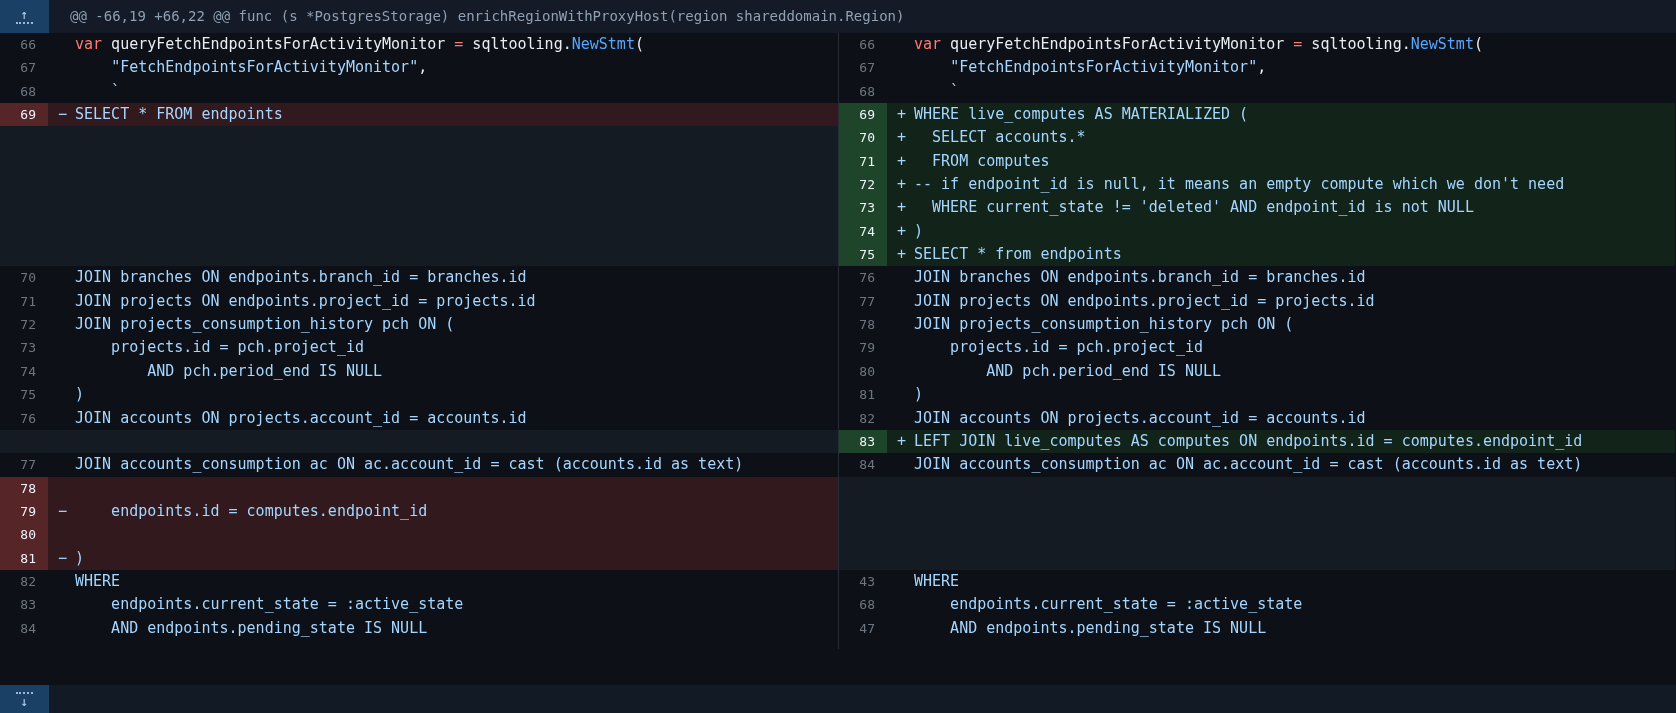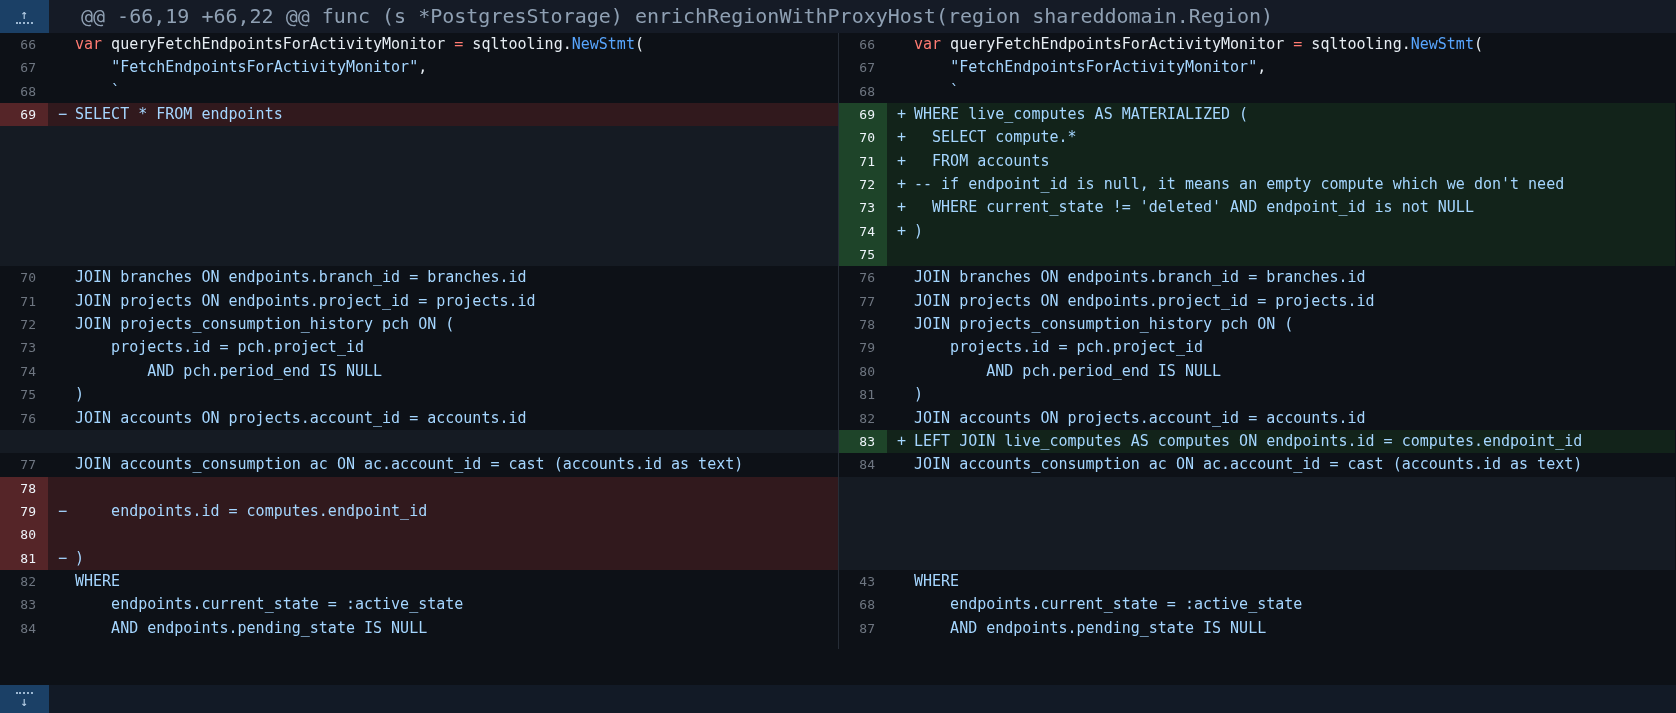--- a/index.html
+++ b/index.html
@@ -14,21 +14,21 @@
     display:flex; align-items:stretch; height:33px; background:#151b26;
   }
   .expand-btn {
     width:49px; border:none; background:#1b4066; cursor:pointer;
     display:flex; flex-direction:column; align-items:center; justify-content:center;
     gap:2px; padding:0; flex:0 0 49px;
   }
   .expand-btn .arrow { color:#b8d0e8; font-size:13px; line-height:11px; font-family:"DejaVu Sans Mono",monospace; }
   .expand-btn .dots { width:17px; height:0; border-top:2px dotted #9db8d2; }
   .hunk {
-    color:#8fa0b3; font-size:20px; line-height:33px; padding-left:32px;
+    color:#8fa0b3; font-size:14px; line-height:33px; padding-left:21px;
     white-space:pre; overflow:hidden;
   }
   
   .main { display:flex; height:616px; }
   .panel { width:838px; flex:0 0 838px; background:#0d1117; overflow:hidden; }
   .panel.right { border-left:1px solid #262d37; width:837px; flex-basis:837px; }
   .row { display:flex; height:23.35px; line-height:23.35px; }
   .gutter {
     flex:0 0 48px; width:48px; text-align:right; padding-right:12px;
     color:#6e7681; font-size:13px;
@@ -184,40 +184,41 @@
           <div class="row ctx">
             <div class="gutter">68</div>
             <div class="code"><span class="marker"> </span><span class="seg s">    `</span></div>
           </div>
           <div class="row add">
             <div class="gutter">69</div>
             <div class="code"><span class="marker">+</span><span class="seg s">WHERE live_computes AS MATERIALIZED (</span></div>
           </div>
           <div class="row add">
             <div class="gutter">70</div>
-            <div class="code"><span class="marker">+</span><span class="seg s">  SELECT compute.*</span></div>
+            <div class="code"><span class="marker">+</span><span class="seg s">  SELECT accounts.*</span></div>
           </div>
           <div class="row add">
             <div class="gutter">71</div>
-            <div class="code"><span class="marker">+</span><span class="seg s">  FROM accounts</span></div>
+            <div class="code"><span class="marker">+</span><span class="seg s">  FROM computes</span></div>
           </div>
           <div class="row add">
             <div class="gutter">72</div>
             <div class="code"><span class="marker">+</span><span class="seg s">-- if endpoint_id is null, it means an empty compute which we don't need</span></div>
           </div>
           <div class="row add">
             <div class="gutter">73</div>
             <div class="code"><span class="marker">+</span><span class="seg s">  WHERE current_state != 'deleted' AND endpoint_id is not NULL</span></div>
           </div>
           <div class="row add">
             <div class="gutter">74</div>
             <div class="code"><span class="marker">+</span><span class="seg s">)</span></div>
           </div>
           <div class="row add">
             <div class="gutter">75</div>
+            <div class="code"><span class="marker">+</span><span class="seg s">SELECT * from endpoints</span></div>
           </div>
           <div class="row ctx">
             <div class="gutter">76</div>
             <div class="code"><span class="marker"> </span><span class="seg s">JOIN branches ON endpoints.branch_id = branches.id</span></div>
           </div>
           <div class="row ctx">
             <div class="gutter">77</div>
             <div class="code"><span class="marker"> </span><span class="seg s">JOIN projects ON endpoints.project_id = projects.id</span></div>
           </div>
           <div class="row ctx">
@@ -266,21 +267,21 @@
           </div>
           <div class="row ctx">
             <div class="gutter">43</div>
             <div class="code"><span class="marker"> </span><span class="seg s">WHERE</span></div>
           </div>
           <div class="row ctx">
             <div class="gutter">68</div>
             <div class="code"><span class="marker"> </span><span class="seg s">    endpoints.current_state = :active_state</span></div>
           </div>
           <div class="row ctx">
-            <div class="gutter">87</div>
+            <div class="gutter">47</div>
             <div class="code"><span class="marker"> </span><span class="seg s">    AND endpoints.pending_state IS NULL</span></div>
           </div>
         </div>
     </div>
   </div>
 
   <div class="footer">
     <button class="expand-btn">
       <span class="dots"></span>
       <span class="arrow">↓</span>

